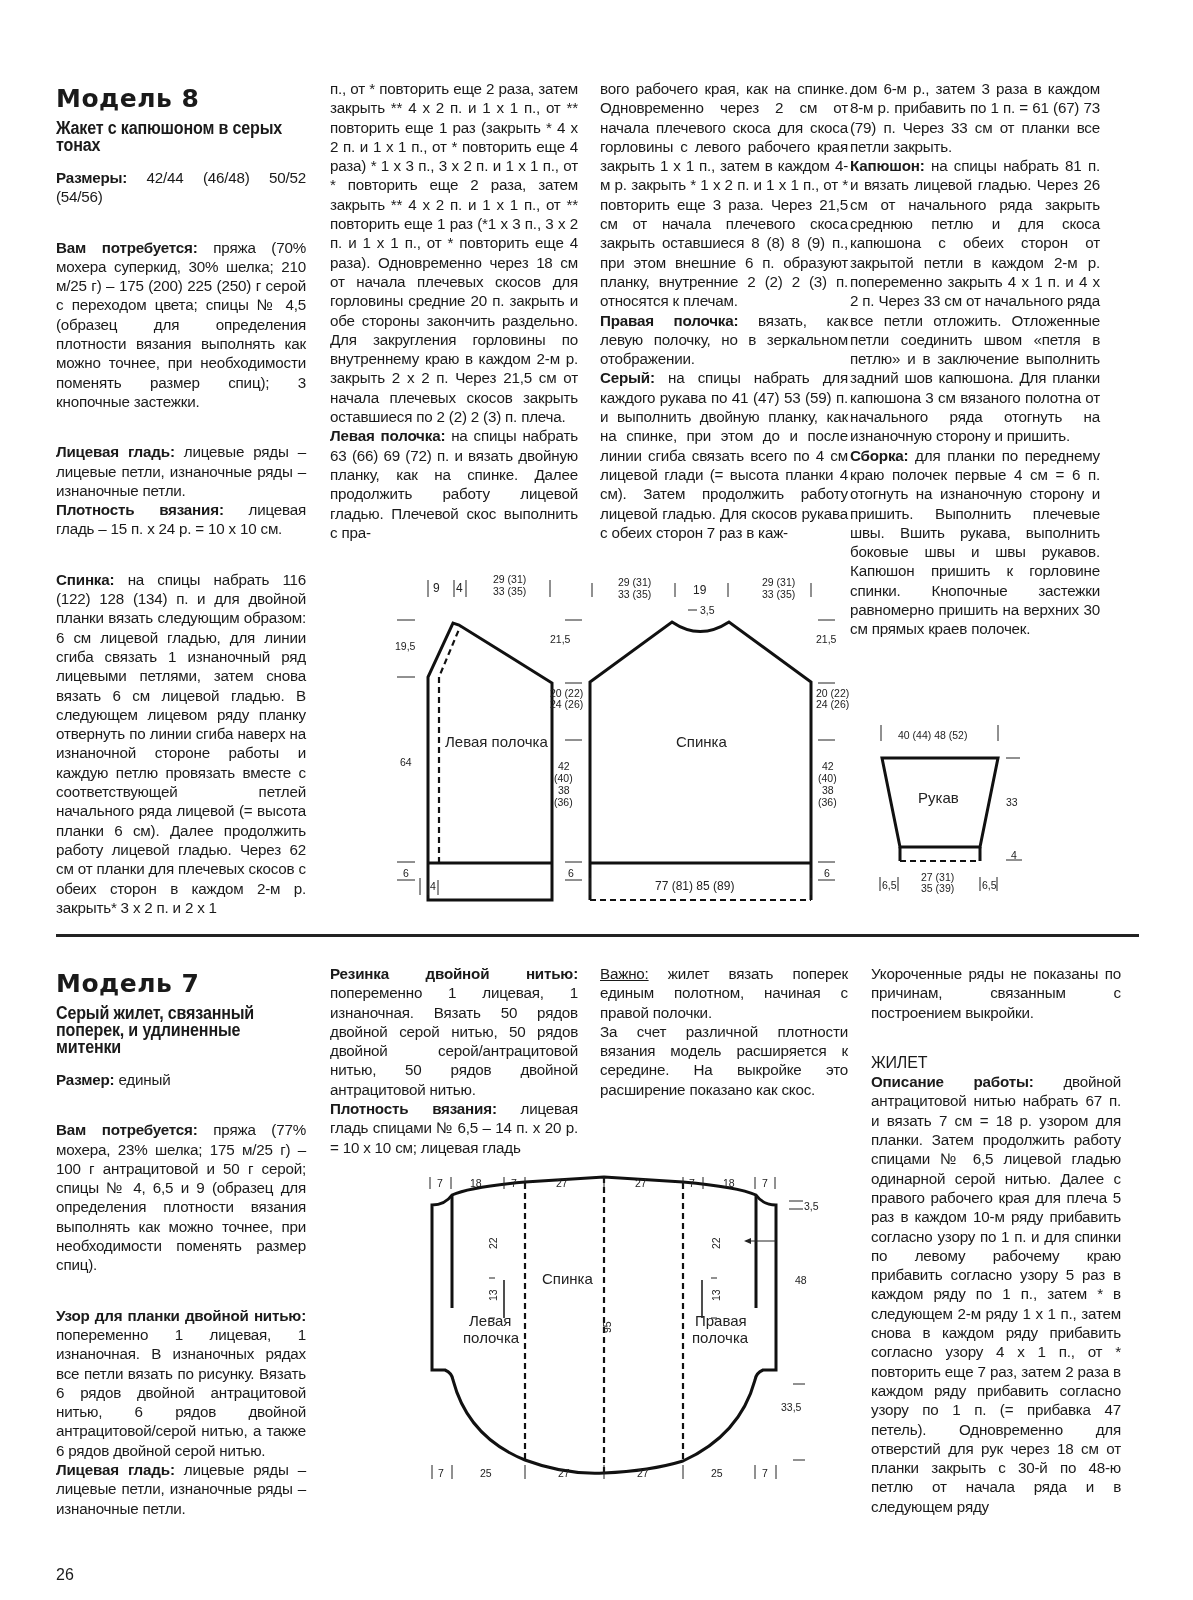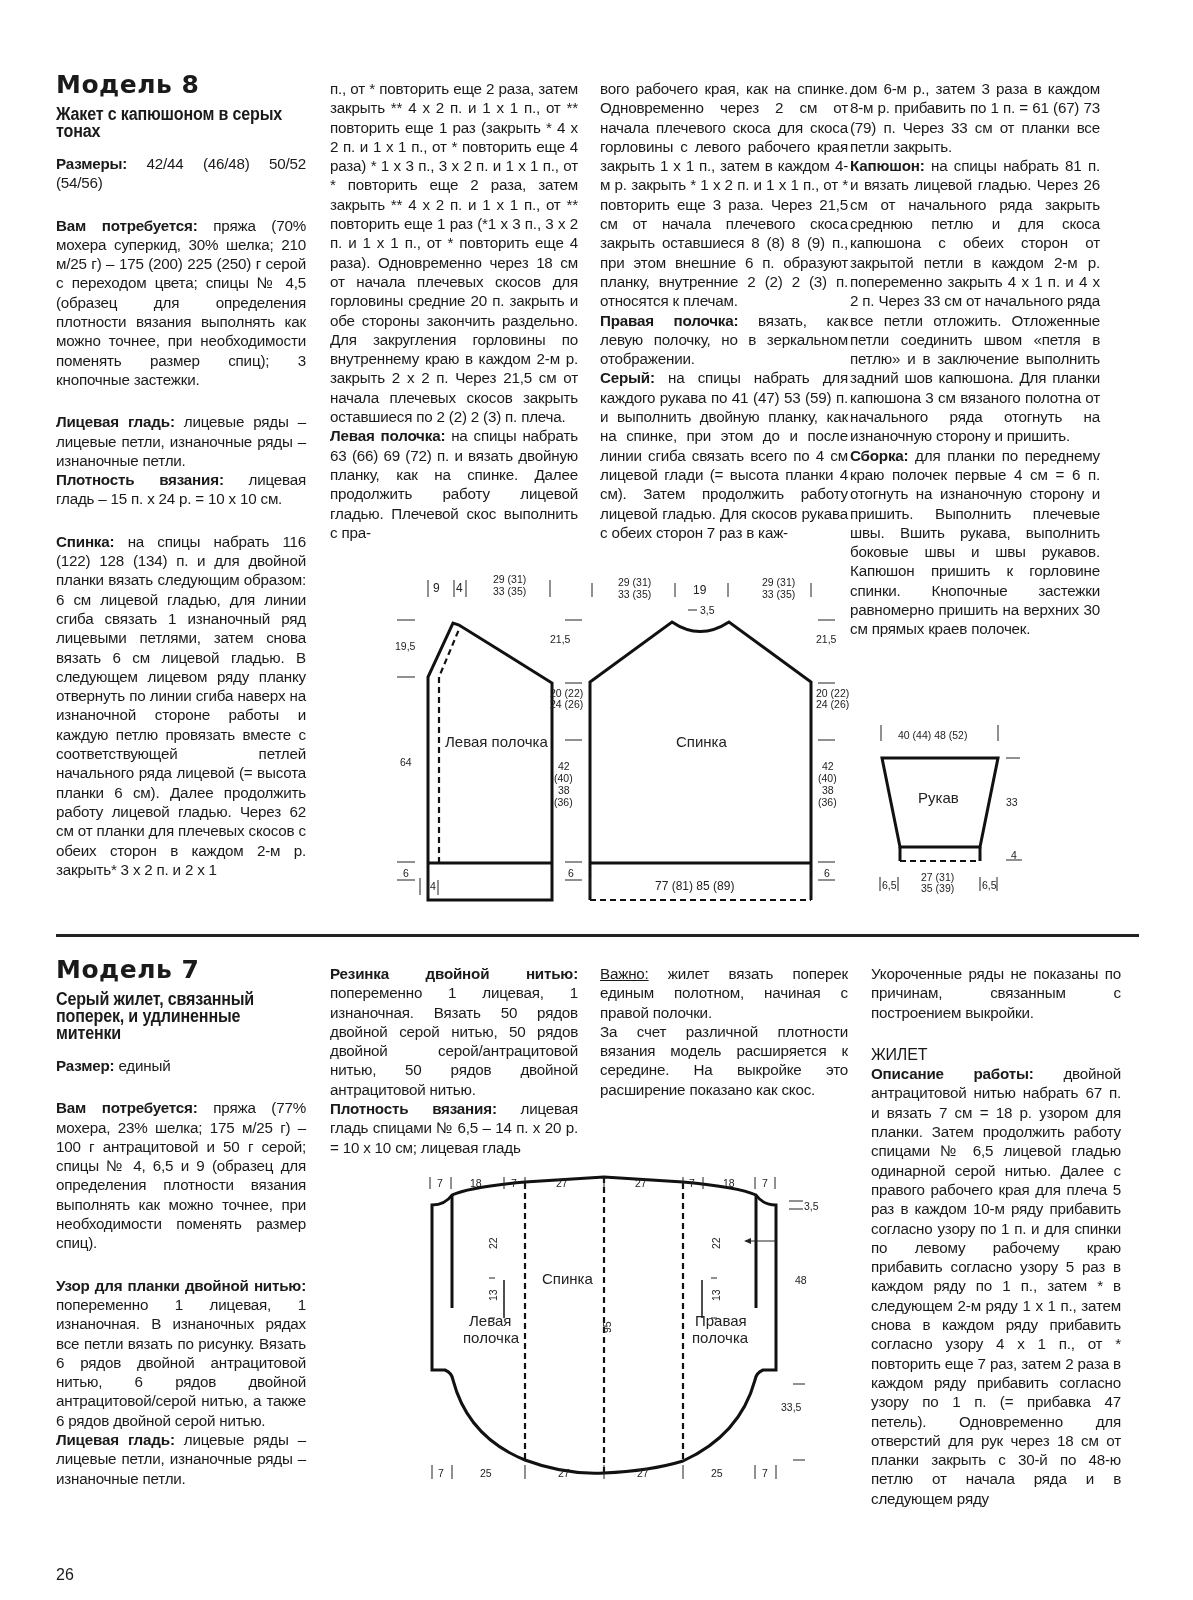--- a/index.html
+++ b/index.html
@@ -1,22 +1,22 @@
 <!DOCTYPE html>
 <html><head>
 <meta charset="utf-8">
 <style>
   html,body{margin:0;padding:0;background:#fff;}
   body{width:1193px;height:1600px;position:relative;overflow:hidden;color:#1a1a1a;
        font-family:"Liberation Sans", sans-serif;}
   .col{position:absolute;font-size:15.2px;line-height:19.3px;letter-spacing:-0.2px;}
   .col p{margin:0;text-align:justify;hyphens:none;}
-  .col p.gap{margin-top:23px;}
+  .col p.gap{margin-top:31px;}
   .lead{font-weight:bold;}
-  .mtitle{font-family:"DejaVu Sans", sans-serif;font-weight:bold;font-size:25px;line-height:30px;letter-spacing:0.5px;margin:0 0 6px 0;}
+  .mtitle{font-family:"DejaVu Sans", sans-serif;font-weight:bold;font-size:25px;line-height:30px;letter-spacing:0.5px;margin:14px 0 6px 0;}
   .msub{font-family:"Liberation Sans Narrow","Liberation Sans", sans-serif;font-weight:bold;font-size:17.5px;line-height:17px;letter-spacing:-0.2px;margin:0 0 14px 0;transform:scaleX(0.92);transform-origin:left;}
   .under{text-decoration:underline;}
   .hdr{font-weight:normal;font-size:16px;margin-top:6px;}
   #divider{position:absolute;left:56px;top:934px;width:1083px;height:3px;background:#222;}
   #pageno{position:absolute;left:56px;top:1566px;font-size:16px;}
   svg text{font-family:"Liberation Sans", sans-serif;fill:#222;}
   .dim{font-size:10.5px;}
   .dimL{font-size:12px;}
   .lbl{font-size:15px;}
   .stroke{stroke:#111;stroke-width:3;fill:none;}

